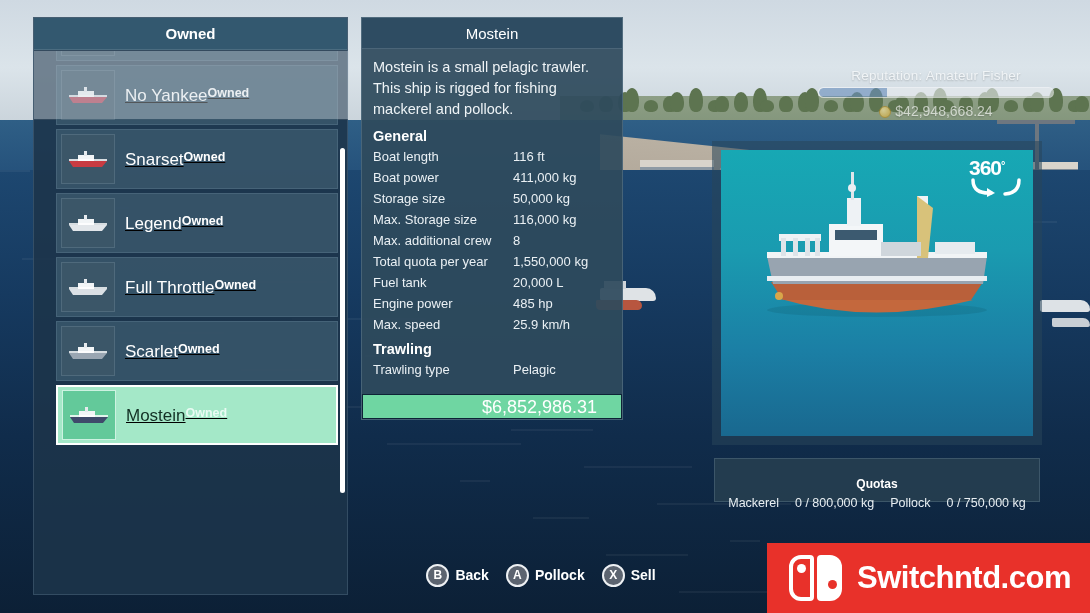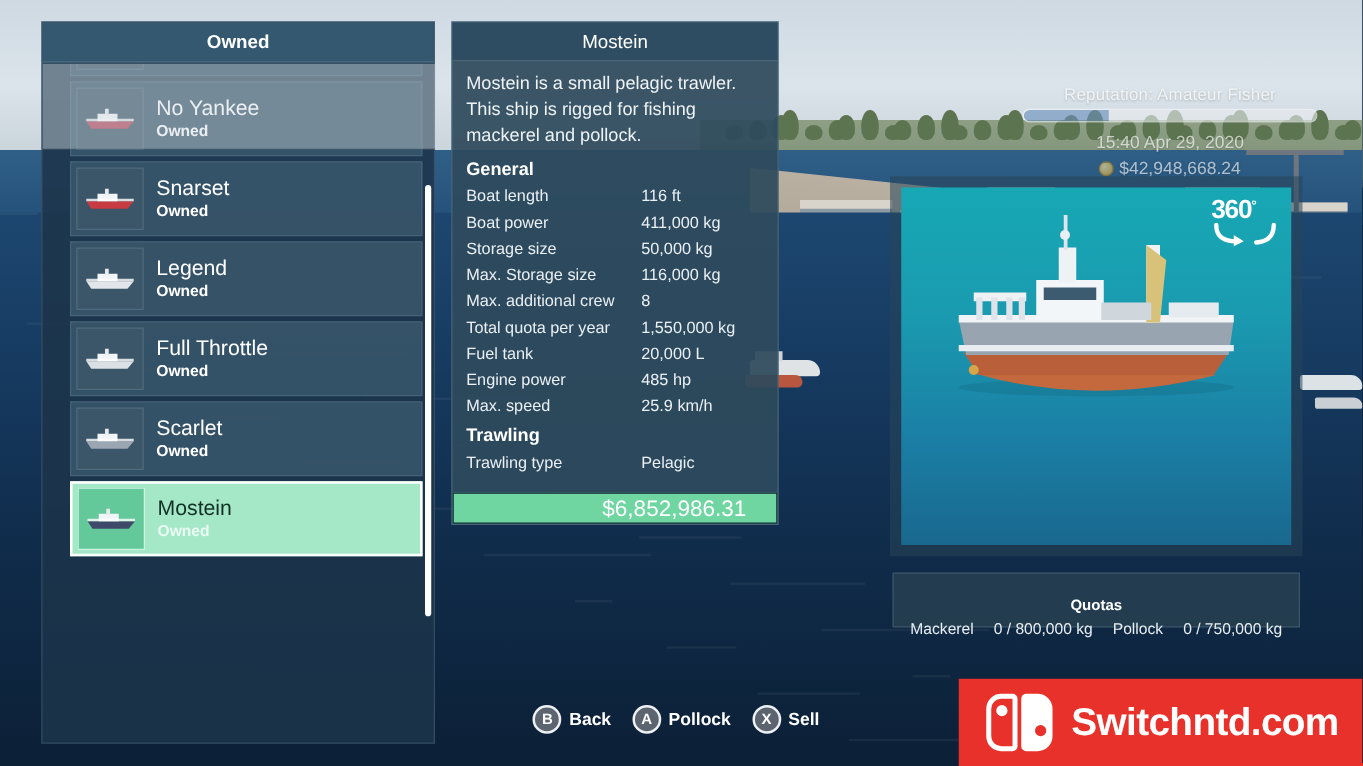--- a/index.html
+++ b/index.html
@@ -139,21 +139,21 @@
   }
   .boat-row.selected {
     background:#a4e8c8; border:2px solid #ffffff;
   }
   .thumb {
     width:54px; height:50px; flex:none;
     background:#3b5668; display:flex; align-items:center; justify-content:center;
     border:1px solid rgba(160,190,205,.2);
   }
   .boat-row.selected .thumb { background:#63c99a; border-color:#cdf2e1; }
-  .boat-txt { display:flex; flex-direction:column; justify-content:center; }
+  .boat-txt { display:flex; flex-direction:row; justify-content:center;text-decoration:underline; }
   .boat-name { color:#fff; font-size:17px; line-height:21px; }
   .boat-row.selected .boat-name { color:#123024; }
   .boat-sub { color:#fff; font-size:12.5px; font-weight:bold; line-height:17px; }
   .boat-row.selected .boat-sub { color:#e9fbf3; }
   #list-scrollbar {
     position:absolute; left:306px; top:130px; width:5px; height:345px;
     background:#ffffff; border-radius:3px; z-index:4;
   }
 
   
@@ -340,21 +340,20 @@
   <div class="sm-boat s2"></div>
   <div class="sm-boat s3"></div>
   <div class="sm-boat s4"></div>
 </div>
 
 <div id="hud">
   <div class="rep-line">Reputation: Amateur Fisher</div>
   <div class="repbar">
     <div class="fill" id="rep-fill" style="width: 29%;"></div>
   </div>
-  <div class="datetime">15:40 Apr 29, 2020</div>
   <div class="money">
     <span class="coin"></span><span>$42,948,668.24</span>
   </div>
 </div>
 
 <div id="owned-panel">
   <div class="panel-title">Owned</div>
   <div id="list-viewport">
     <div class="fade-band"></div>
     <div id="list-scroll">

